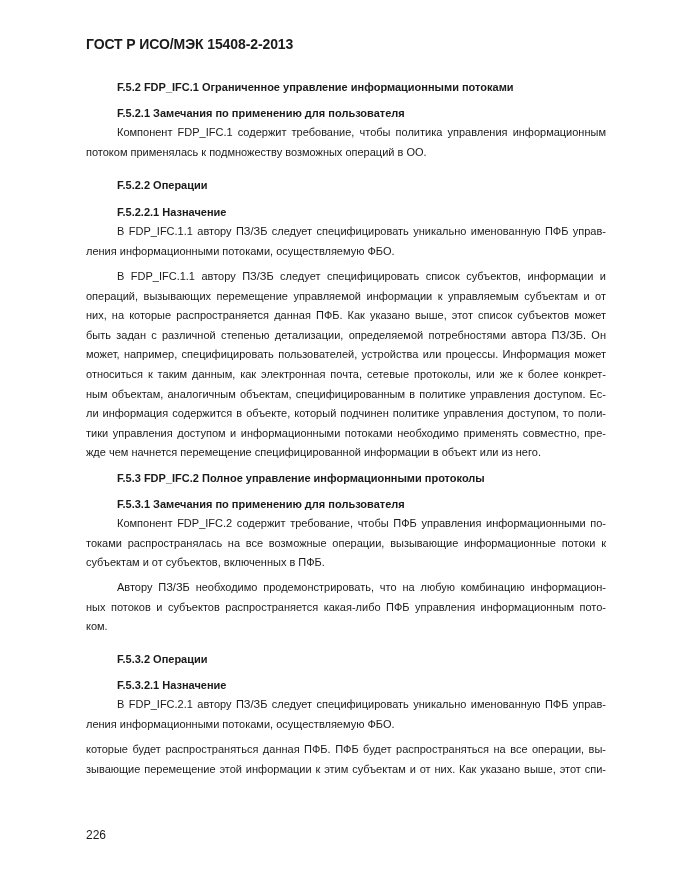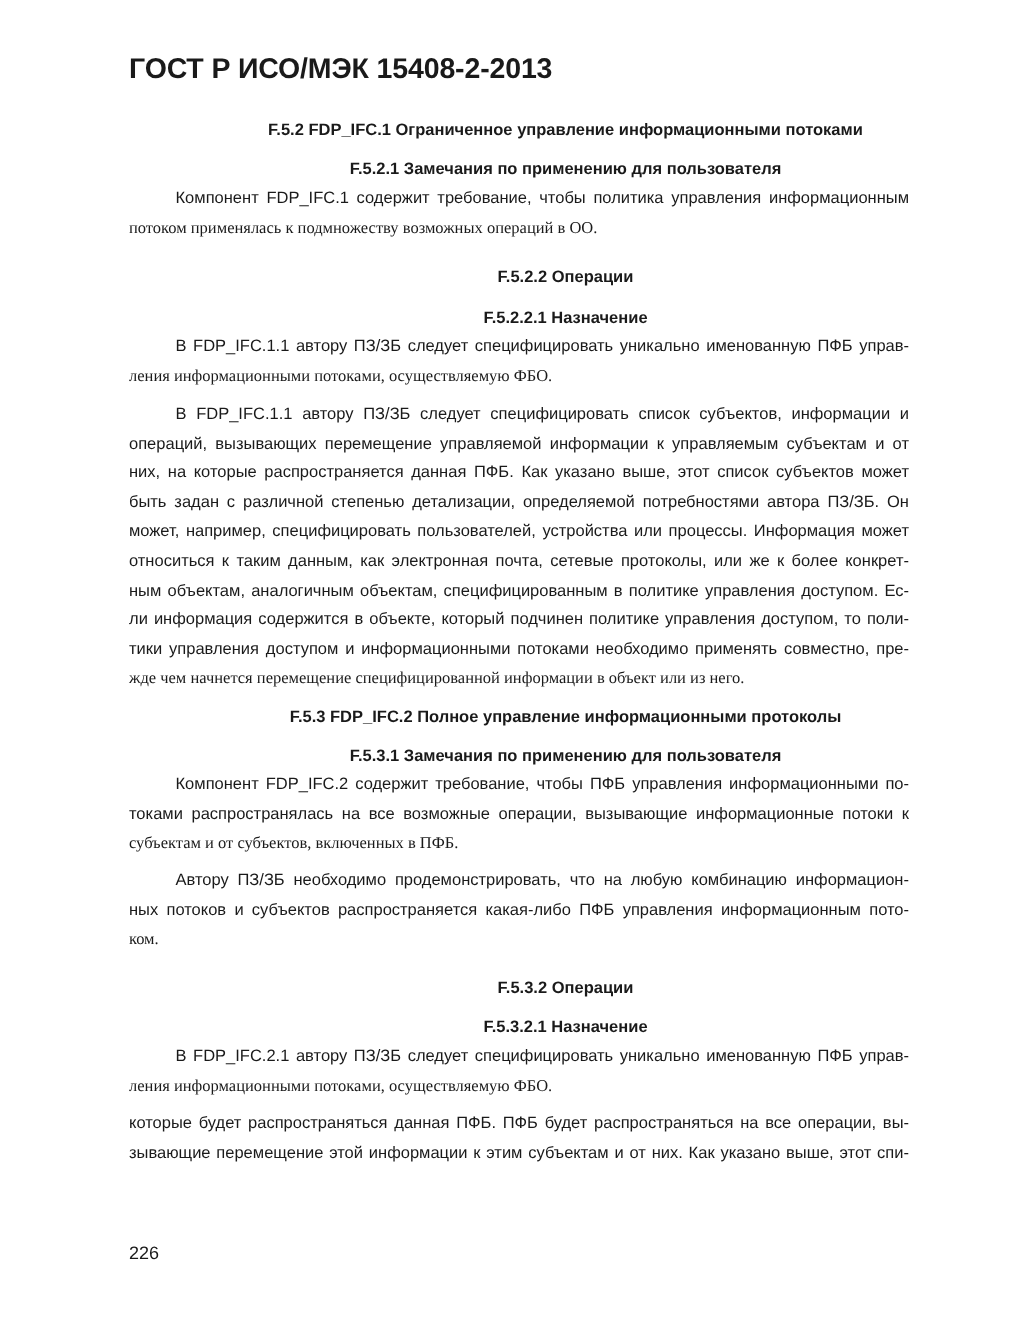--- a/index.html
+++ b/index.html
@@ -18,54 +18,53 @@
     .page {
       position: absolute;
       left: 86px;
       top: 0;
       width: 520px;
     }
     .doc-header {
       position: absolute;
       left: 0;
       top: 36px;
-      font-size: 19px;
+      font-size: 14px;
       font-weight: bold;
       letter-spacing: -0.1px;
       white-space: nowrap;
     }
     .block {
       position: absolute;
       left: 0;
       width: 520px;
     }
     .h {
       font-size: 11px;
       font-weight: bold;
       padding-left: 31px;
       white-space: nowrap;
       line-height: 14px;
-      text-align: center;
     }
     .p {
       font-size: 11px;
       line-height: 19.6px;
       text-align: justify;
       text-indent: 31px;
       hyphens: manual;
     }
     .p .ln {
       display: block;
       text-align: justify;
       text-align-last: justify;
       white-space: nowrap;
     }
     .p .ln.first { text-indent: 31px; }
     .p .ln.rest { text-indent: 0; }
-    .p .ln.last { text-align-last: left; font-family: Liberation Serif, serif; }
+    .p .ln.last { text-align-last: left; }
     .page-number {
       position: absolute;
       left: 0;
       top: 828px;
       font-size: 12px;
     }
   </style>
 </head>
 <body>
 

